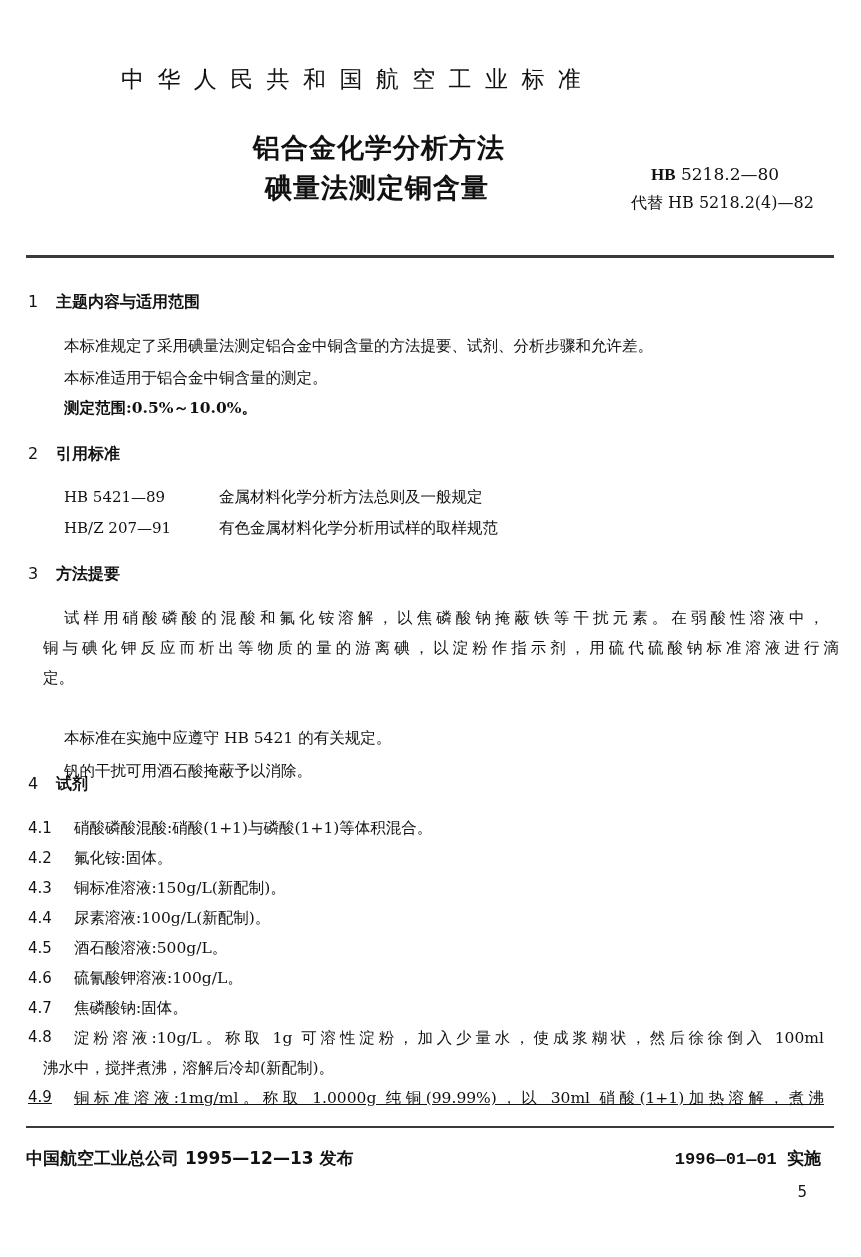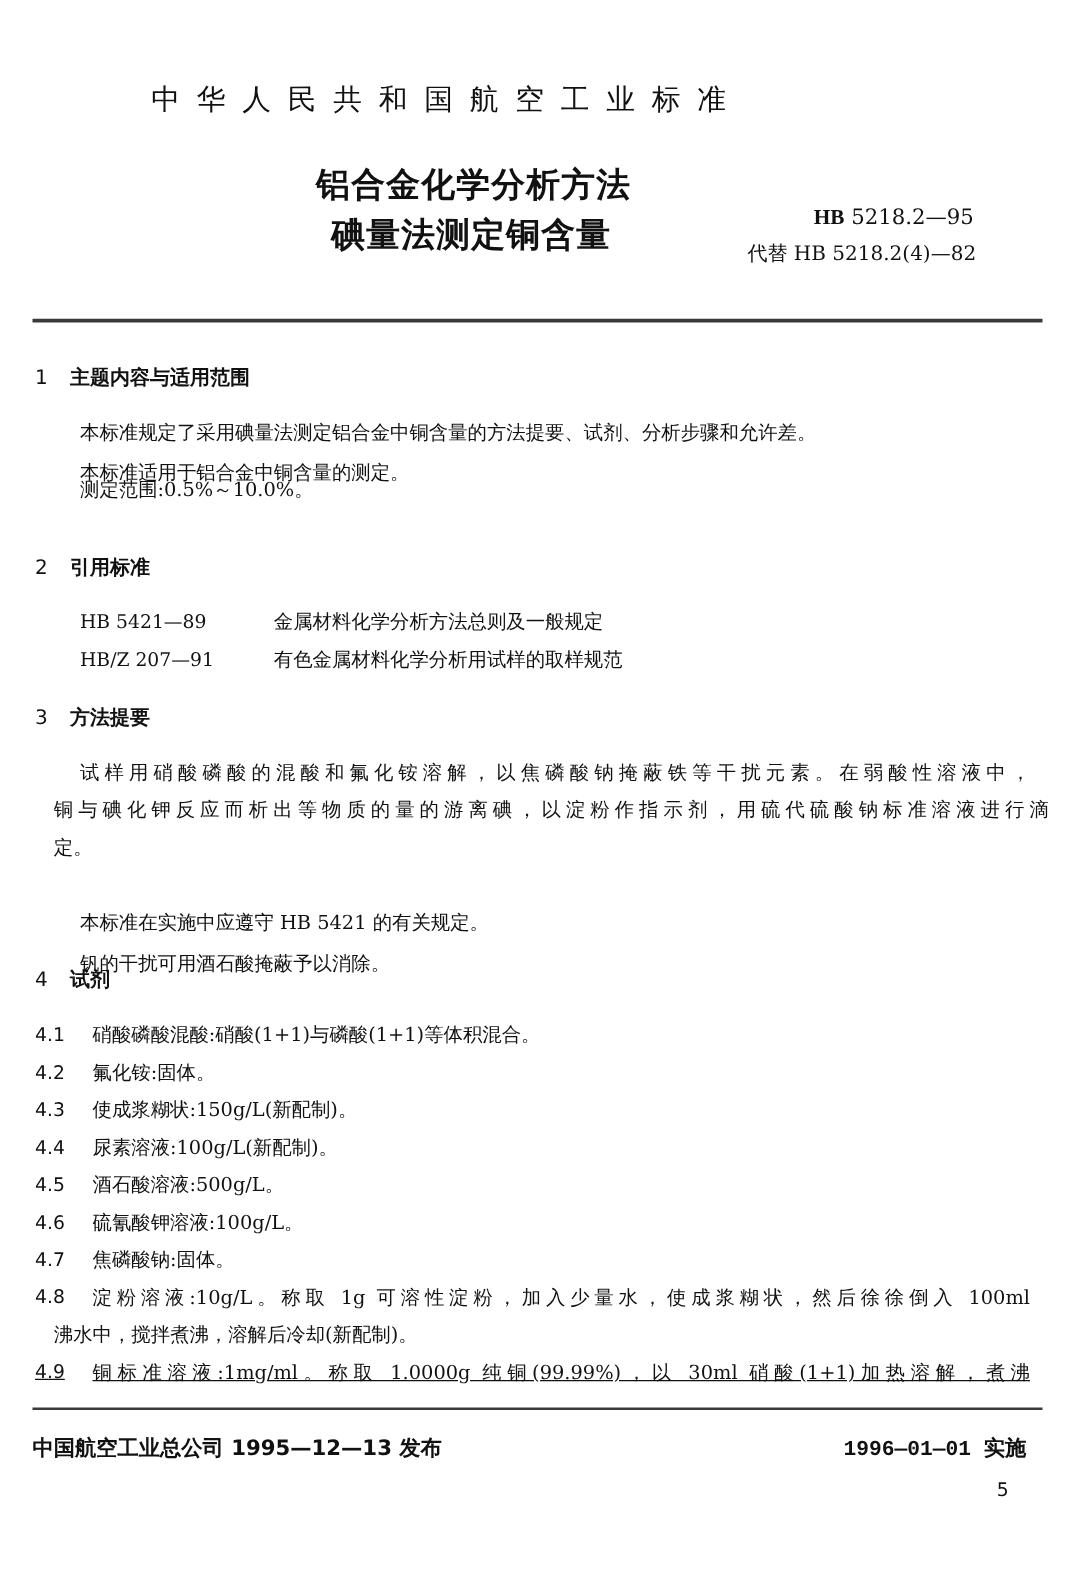--- a/index.html
+++ b/index.html
@@ -15,21 +15,21 @@
     font-weight: normal; font-size: 23px; letter-spacing: 13.4px;
   }
   .title-line {
     font-family: "DejaVu Sans", "Liberation Sans", sans-serif;
     font-weight: bold; font-size: 27px; letter-spacing: 1px;
   }
   .t1 { left: 253px; top: 130px; }
   .t2 { left: 265px; top: 170px; }
   .code-main { left: 651px; top: 164px; font-size: 17px; }
   .code-main b { font-family: "Liberation Serif", serif; }
-  .code-repl { left: 598px; top: 193px; font-size: 16px; }
+  .code-repl { left: 631px; top: 193px; font-size: 16px; }
   .rule-top { left: 26px; top: 255px; width: 808px; height: 3px; background: #3a3a3a; }
   .rule-bottom { left: 26px; top: 1126px; width: 808px; height: 2px; background: #3a3a3a; }
   .sec-head {
     left: 28px; font-size: 16px;
     font-family: "DejaVu Sans", "Liberation Sans", sans-serif;
   }
   .sec-head .num { display: inline-block; width: 28px; font-weight: normal; }
   .sec-head .txt { font-weight: bold; }
   .para { font-size: 15.5px; }
   .ind { left: 64px; }
@@ -55,32 +55,32 @@
 </head>
 <body>
 
 <div class="abs std-header">中华人民共和国航空工业标准</div>
 
 <div class="abs title-line t1">铝合金化学分析方法</div>
 <div class="abs title-line t2">碘量法测定铜含量</div>
 
 <div class="abs code-main">
   <b>HB</b>
-  <span>5218.2—95</span>
+  <span>5218.2—80</span>
 </div>
 <div class="abs code-repl">代替 HB 5218.2(4)—82</div>
 
 <div class="abs rule-top"></div>
 
 <div class="abs sec-head" style="top:292px;">
   <span class="num">1</span><span class="txt">主题内容与适用范围</span>
 </div>
 <div class="abs para ind" style="top:336px;">本标准规定了采用碘量法测定铝合金中铜含量的方法提要、试剂、分析步骤和允许差。</div>
 <div class="abs para ind" style="top:368px;">本标准适用于铝合金中铜含量的测定。</div>
-<div class="abs para ind" style="top:382px;">测定范围:0.5%～10.0%。</div>
+<div class="abs para ind" style="top:398px;font-weight:bold;">测定范围:0.5%～10.0%。</div>
 
 <div class="abs sec-head" style="top:444px;">
   <span class="num">2</span><span class="txt">引用标准</span>
 </div>
 <div class="abs ref-code" style="top:488px;">HB 5421—89</div>
 <div class="abs ref-title" style="top:487px;">金属材料化学分析方法总则及一般规定</div>
 <div class="abs ref-code" style="top:519px;">HB/Z 207—91</div>
 <div class="abs ref-title" style="top:518px;">有色金属材料化学分析用试样的取样规范</div>
 
 <div class="abs sec-head" style="top:564px;">
@@ -96,21 +96,21 @@
   <span class="num">4</span><span class="txt">试剂</span>
 </div>
 
 <div class="abs item" style="top:818px;">
   <span class="inum">4.1</span><span>硝酸磷酸混酸:硝酸(1+1)与磷酸(1+1)等体积混合。</span>
 </div>
 <div class="abs item" style="top:848px;">
   <span class="inum">4.2</span><span>氟化铵:固体。</span>
 </div>
 <div class="abs item" style="top:878px;">
-  <span class="inum">4.3</span><span>使成浆糊状:150g/L(新配制)。</span>
+  <span class="inum">4.3</span><span>铜标准溶液:150g/L(新配制)。</span>
 </div>
 <div class="abs item" style="top:908px;">
   <span class="inum">4.4</span><span>尿素溶液:100g/L(新配制)。</span>
 </div>
 <div class="abs item" style="top:938px;">
   <span class="inum">4.5</span><span>酒石酸溶液:500g/L。</span>
 </div>
 <div class="abs item" style="top:968px;">
   <span class="inum">4.6</span><span>硫氰酸钾溶液:100g/L。</span>
 </div>

